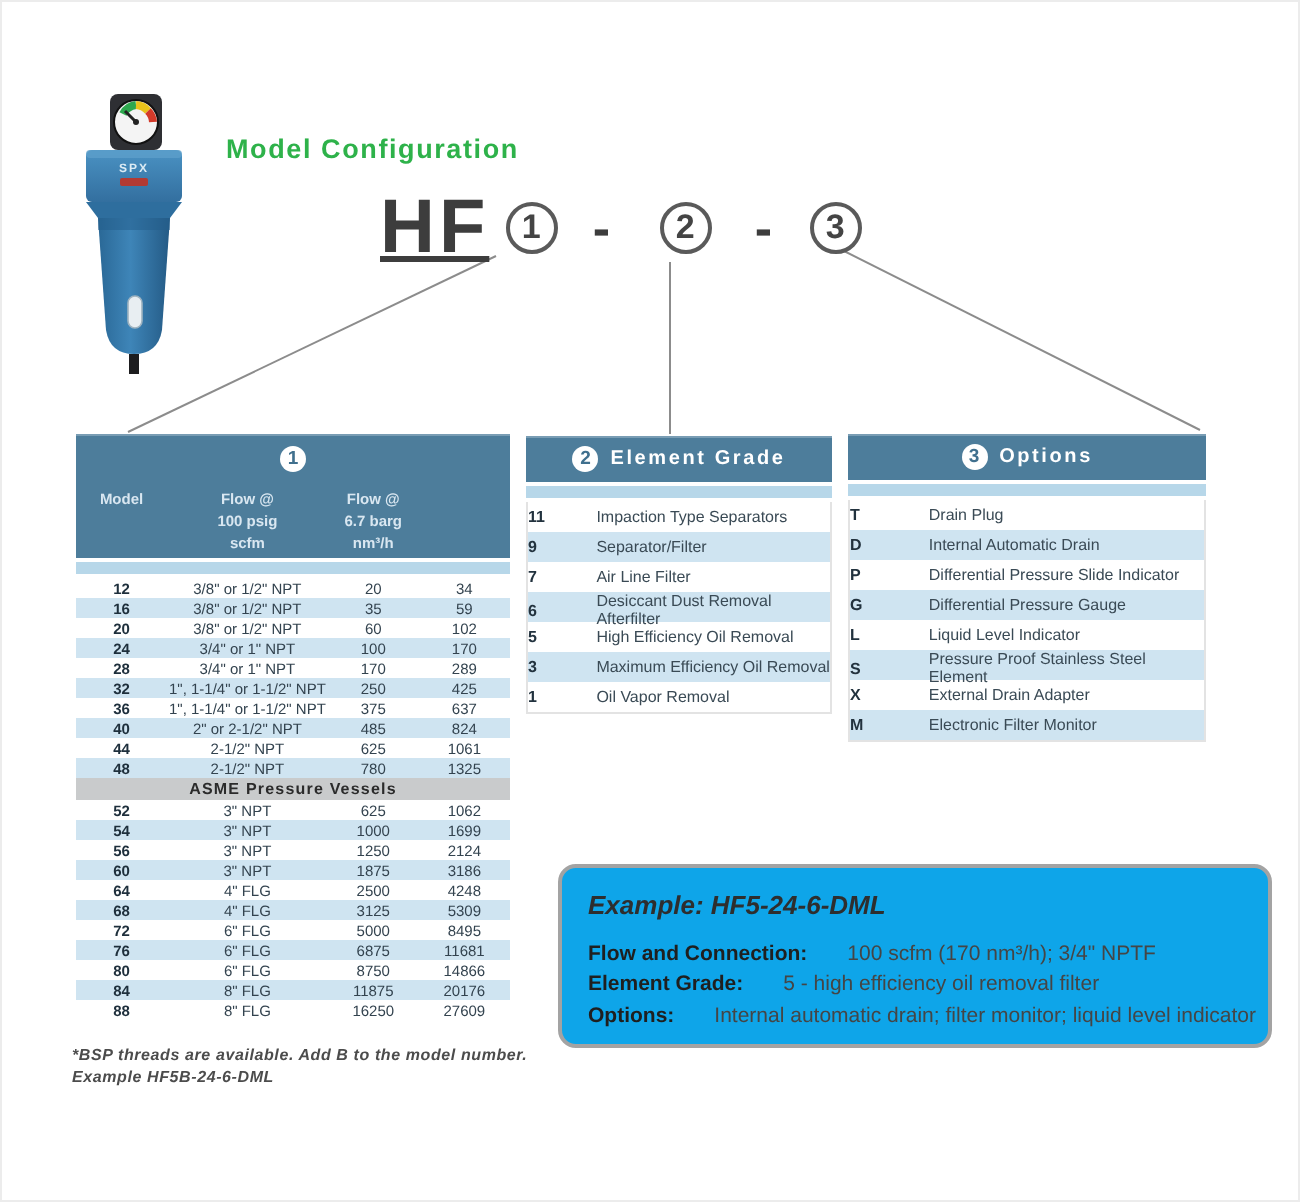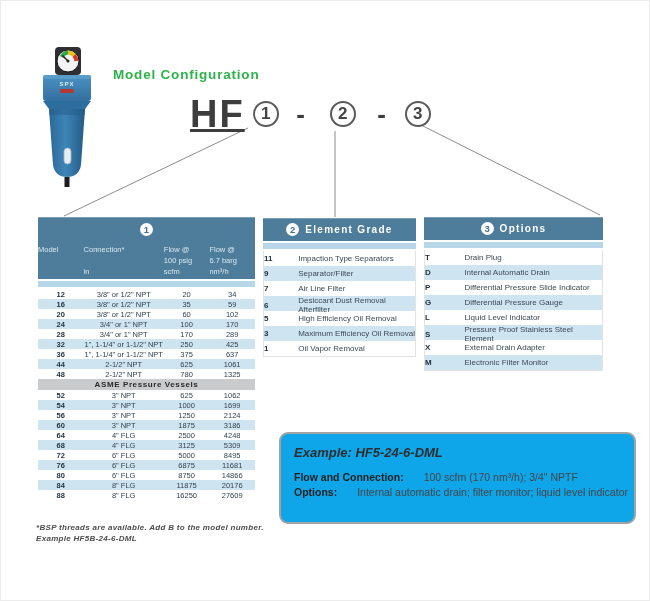--- a/index.html
+++ b/index.html
@@ -27,21 +27,21 @@
   .t-titlebar{background:#4d7d9b;display:flex;align-items:center;justify-content:center;gap:6px;
     color:#fff;font-weight:bold;letter-spacing:1.3px;box-shadow:inset 0 1px 0 rgba(255,255,255,.25);}
   .title-circle{width:13px;height:13px;background:#fff;border-radius:50%;color:#40708e;
     font-size:9.5px;font-weight:bold;display:flex;align-items:center;justify-content:center;
     letter-spacing:0;flex:0 0 auto;}
   .spacer{height:6px;background:#b7d7e9;margin:2px 0;}
   
   .t1{position:absolute;left:37px;top:216px;width:217px;}
   .t1 .t-titlebar{height:24px;font-size:10px;}
   .t1-colheads{background:#4d7d9b;height:38px;display:grid;grid-template-columns:21% 37% 21% 21%;
-    color:#d9e7f1;font-size:7.5px;font-weight:normal;}
+    color:#d9e7f1;font-size:7.5px;font-weight:bold;text-align:center;}
   .t1-colheads .hcol{display:flex;flex-direction:column;justify-content:flex-start;padding-top:3px;}
   .t1-colheads .hl{height:11px;line-height:11px;}
   .t1-row{display:grid;grid-template-columns:21% 37% 21% 21%;height:10px;align-items:center;
     font-size:7.5px;color:#33434f;text-align:center;background:#fff;}
   .t1-rows .t1-row:nth-child(even){background:#cfe4f1;}
   .t1-row .c0{font-weight:bold;color:#1e2f3c;}
   .asme{height:11px;background:#c9cbcc;display:flex;align-items:center;justify-content:center;
     font-size:8px;font-weight:bold;color:#2b2b2b;letter-spacing:.6px;}
   
   .kv{position:absolute;}
@@ -131,25 +131,20 @@
     <div class="t-titlebar">
       <span class="title-circle">1</span>
     </div>
     <div class="t1-colheads">
       <div class="hcol">
         <span class="hl">Model</span>
         <span class="hl"></span>
           <span class="hl"></span>
       </div>
       <div class="hcol">
-        <span class="hl">Connection*</span>
-        <span class="hl"></span>
-        <span class="hl">in</span>
-      </div>
-      <div class="hcol">
         <span class="hl">Flow @</span>
         <span class="hl">100 psig</span>
         <span class="hl">scfm</span>
       </div>
       <div class="hcol">
         <span class="hl">Flow @</span>
         <span class="hl">6.7 barg</span>
         <span class="hl">nm³/h</span>
       </div>
     </div>
@@ -189,20 +184,26 @@
           <span class="c0">32</span>
           <span class="c1">1", 1-1/4" or 1-1/2" NPT</span>
           <span class="c2">250</span>
           <span class="c3">425</span>
         </div>
         <div class="t1-row">
           <span class="c0">36</span>
           <span class="c1">1", 1-1/4" or 1-1/2" NPT</span>
           <span class="c2">375</span>
           <span class="c3">637</span>
+        </div>
+        <div class="t1-row">
+          <span class="c0">40</span>
+          <span class="c1">2" or 2-1/2" NPT</span>
+          <span class="c2">485</span>
+          <span class="c3">824</span>
         </div>
         <div class="t1-row">
           <span class="c0">44</span>
           <span class="c1">2-1/2" NPT</span>
           <span class="c2">625</span>
           <span class="c3">1061</span>
         </div>
         <div class="t1-row">
           <span class="c0">48</span>
           <span class="c1">2-1/2" NPT</span>
@@ -358,20 +359,21 @@
           <span class="code">M</span>
           <span class="desc">Electronic Filter Monitor</span>
         </div>
       </div>
   </div>
 
   <div class="example">
     <div class="ex-title">Example: HF5-24-6-DML</div>
     <div id="ex-lines">
         <div class="ex-line"><span class="ex-label">Flow and Connection:</span><span>100 scfm (170 nm³/h); 3/4" NPTF</span></div>
+        <div class="ex-line"><span class="ex-label">Element Grade:</span><span>5 - high efficiency oil removal filter</span></div>
         <div class="ex-line"><span class="ex-label">Options:</span><span>Internal automatic drain; filter monitor; liquid level indicator</span></div>
       </div>
   </div>
 
   <div class="footnote">
     <div>*BSP threads are available. Add B to the model number.</div>
     <div>Example HF5B-24-6-DML</div>
   </div>
 
 </div>

